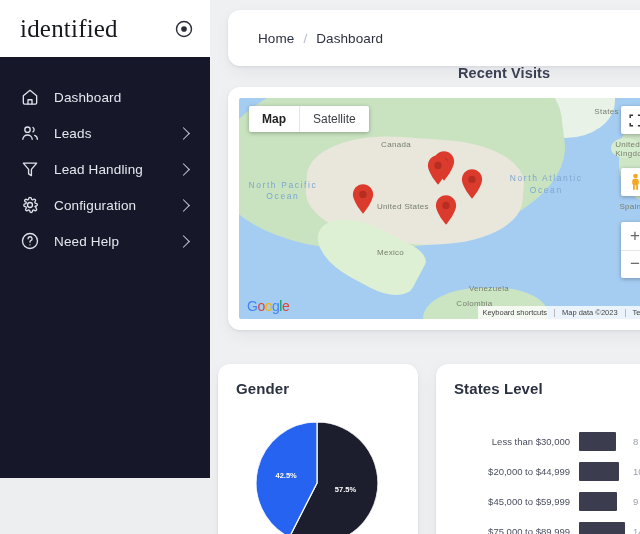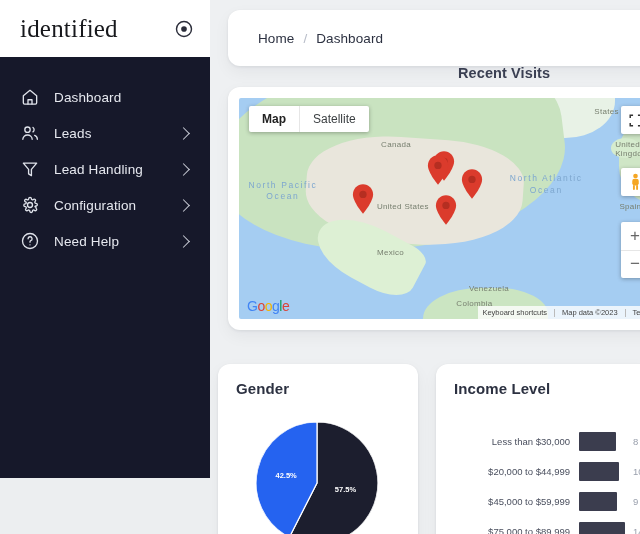--- a/index.html
+++ b/index.html
@@ -388,21 +388,21 @@
       <svg id="pie" viewBox="0 0 100 100">
         <path id="slice-a" d="M 50 50 L 50.00 0.00 A 50 50 0 1 1 27.30 94.55 Z" fill="#1c1e2e" stroke="#ffffff" stroke-width="1"></path>
         <path id="slice-b" d="M 50 50 L 27.30 94.55 A 50 50 0 0 1 50.00 0.00 Z" fill="#2563f0" stroke="#ffffff" stroke-width="1"></path>
       </svg>
       <div class="slice-lbl" id="lbl-b" style="left: 18.1564px; top: 48.5951px; width: 24px; text-align: center;">42.5%</div>
       <div class="slice-lbl" id="lbl-a" style="left: 77.471px; top: 62.8353px; width: 24px; text-align: center;">57.5%</div>
     </div>
   </div>
 
   <div id="income-card" class="card">
-    <div class="card-title">Income Level</div>
+    <div class="card-title">States Level</div>
     <div id="income-rows">
         <div class="inc-row">
           <div class="inc-lbl">Less than $30,000</div>
           <div class="inc-bar-cell">
             <div class="inc-bar" style="width: 36.5714px; background: rgb(59, 61, 78);"></div>
           </div>
           <div class="inc-val">8</div>
         </div>
         <div class="inc-row">
           <div class="inc-lbl">$20,000 to $44,999</div>

